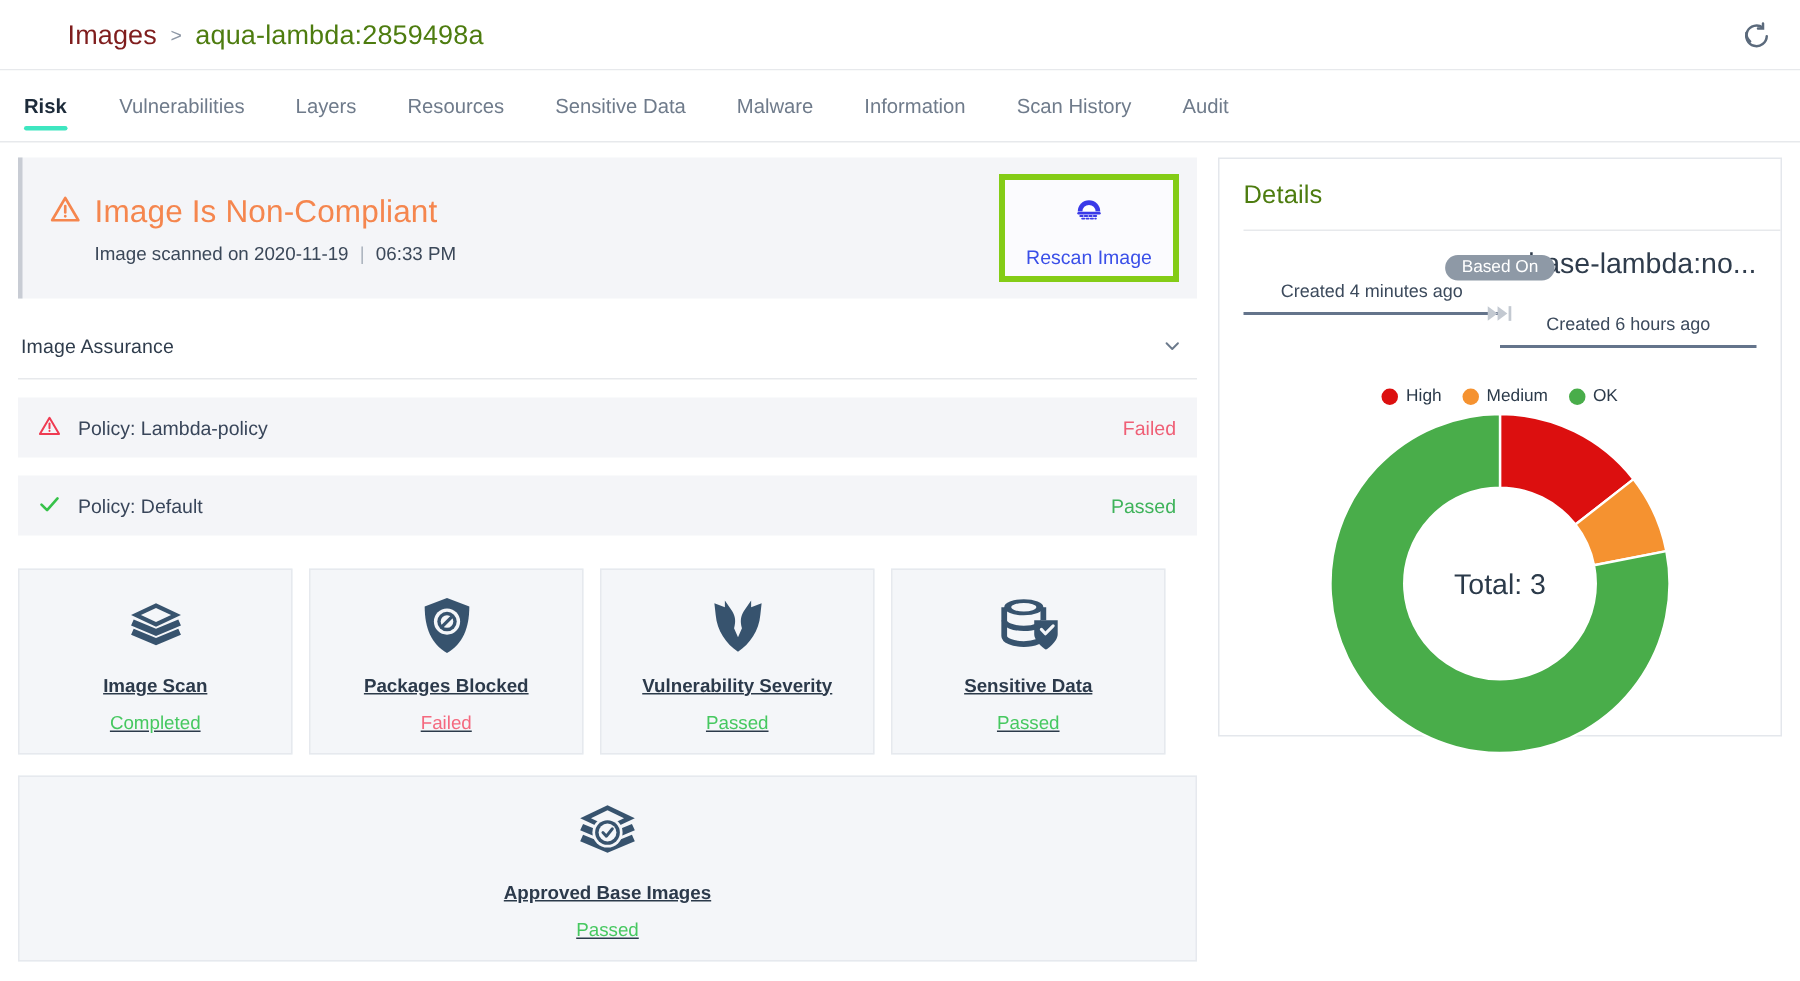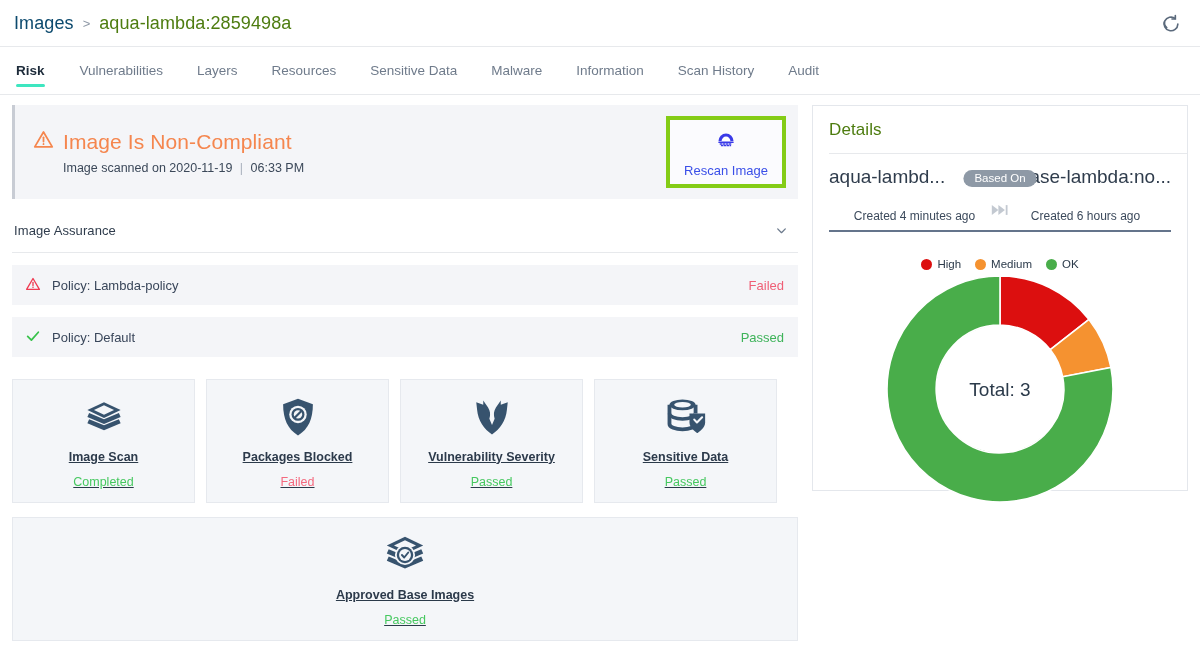--- a/index.html
+++ b/index.html
@@ -15,24 +15,25 @@
   
   .topbar {
     height: 47px;
     border-bottom: 1px solid #e7e9ec;
     display: flex;
     align-items: center;
     padding: 0 16px 0 14px;
     background: #fff;
   }
   .crumb-link {
-    color: #0c4a6e;
+    color: #7f1d1d;
     font-size: 18px;
     text-decoration: none;
     letter-spacing: .1px;
+    margin-left: 31px;
   }
   .crumb-sep {
     color: #8d97a5;
     font-size: 13px;
     margin: 0 9px;
   }
   .crumb-current {
     font-size: 18px;
     color: #4d7c0f;
     letter-spacing: .1px;
@@ -453,21 +454,20 @@
 
   </div>
 
   <div class="right-col">
     <div class="details-panel">
       <div class="details-title">Details</div>
       <div class="details-sep"></div>
 
       <div class="img-pair">
         <div class="img-block">
-          <div class="img-name">aqua-lambd...</div>
           <div class="img-created">Created 4 minutes ago</div>
           <div class="img-bar"></div>
         </div>
         <div class="img-block right">
           <div class="img-name">base-lambda:no...</div>
           <div class="img-created">Created 6 hours ago</div>
           <div class="img-bar"></div>
         </div>
         <div class="based-chip">Based On</div>
         <div class="skip-icon">

